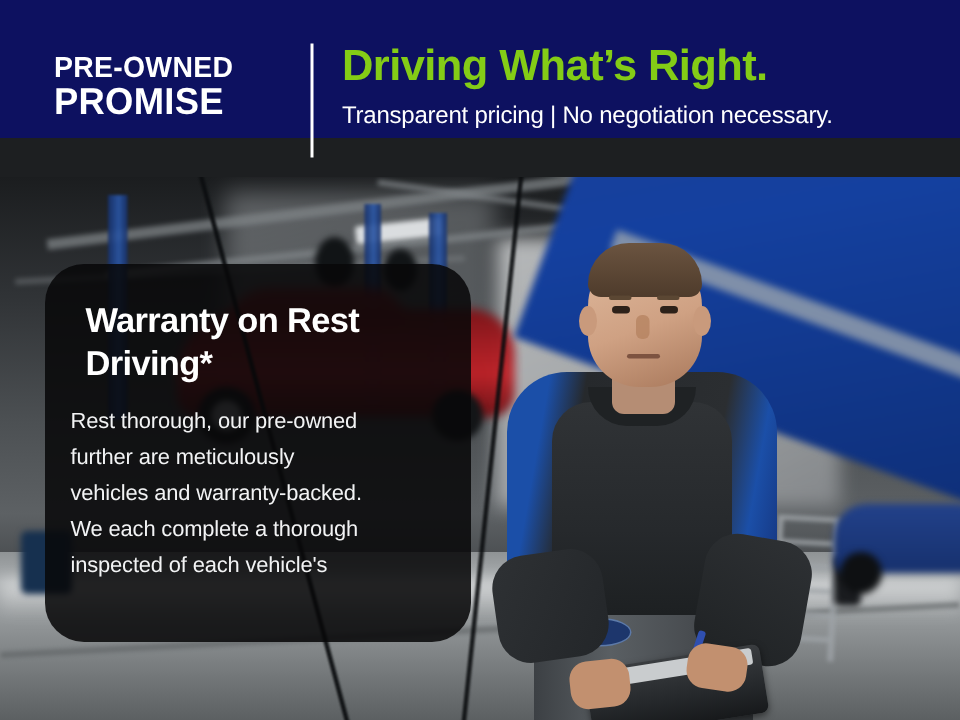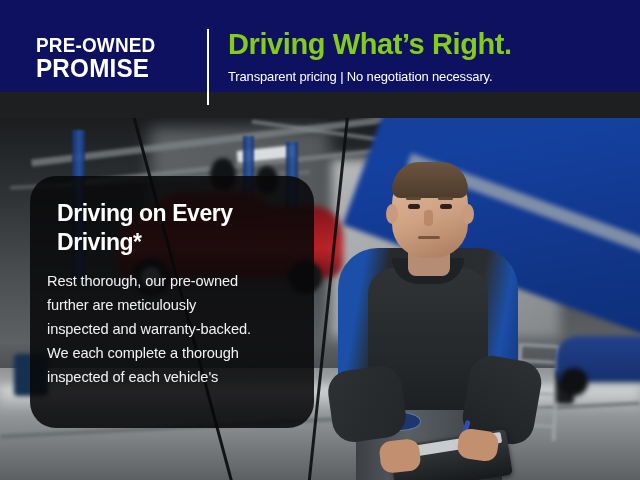--- a/index.html
+++ b/index.html
@@ -77,21 +77,21 @@
   .header-headline {
     color: #84cc16;
     font-size: 29px;
     font-weight: 700;
     letter-spacing: -0.4px;
     line-height: 1.12;
     white-space: nowrap;
   }
   .header-sub {
     color: #ffffff;
-    font-size: 13px;
+    font-size: 16px;
     font-weight: 400;
     letter-spacing: -0.15px;
     margin-top: 9px;
     white-space: nowrap;
   }
 
   
   .photo {
     position: absolute;
     left: 0; top: 118px;
@@ -561,27 +561,27 @@
       <div class="hand-l"></div>
       <div class="hand-r"></div>
     </div>
 
     <div class="cable"></div>
     <div class="cable2"></div>
   </div>
 
   <div class="overlay-card">
     <div class="card-title">
-      <span>Driving on Every</span><br>
+      <span>Warranty on Rest</span><br>
       <span>Driving*</span>
     </div>
     <div class="card-body">
       <span class="ln">Rest thorough, our pre-owned</span>
       <span class="ln">further are meticulously</span>
-      <span class="ln">inspected and warranty-backed.</span>
+      <span class="ln">vehicles and warranty-backed.</span>
       <span class="ln">We each complete a thorough</span>
       <span class="ln">inspected of each vehicle's</span>
     </div>
   </div>
 
   <div class="header-bar">
     <div class="header-inner">
       <div class="brand-lockup">
         <span class="brand-line1">PRE-OWNED</span>
         <span class="brand-line2">PROMISE</span>

